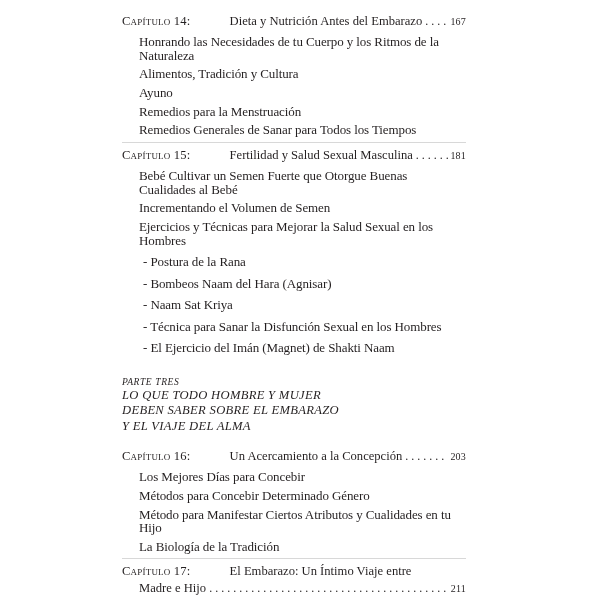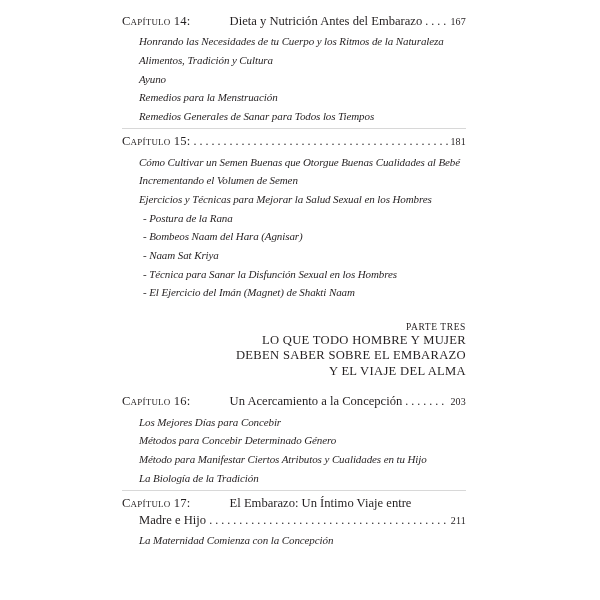--- a/index.html
+++ b/index.html
@@ -51,40 +51,40 @@
   .leader::before {
     content: ". . . . . . . . . . . . . . . . . . . . . . . . . . . . . . . . . . . . . . . . . . . . . . . . . . . . . . . . . . . . . . . . . . . . . . . . . . . . . . . . . . . . . . . . . . . . . . . . . . . . . . . . . . . . . . . . . . . . . . . . . . . . . . .";
     letter-spacing: 0;
   }
   .page-num {
     font-size: 10px;
     letter-spacing: 0.2px;
   }
   .sub-list { margin: 0; padding: 0; list-style: none; }
   .sub-item {
-    font-style: italic;
-    font-size: 11px;
+    font-size: 13px;
     line-height: 13.5px;
     padding-left: 17px;
     margin-top: 5.2px;
     letter-spacing: -0.1px;
   }
-  .sub-item.dash { padding-left: 21px; }
+  .sub-item.dash { padding-left: 21px; margin-top: 8px; }
   .sub-item.dash::before { content: "- "; }
   .sub-item .wrap2 { display: block; }
   .rule {
     height: 1px;
     background: #d8d8d8;
     margin: 5px 0 4px 0;
     width: 344px;
   }
   .part {
-    text-align: right;
+    text-align: left;
     margin-top: 22px;
     margin-bottom: 14px;
+    font-style: italic;
   }
   .part-label {
     font-size: 9.5px;
     letter-spacing: 0.6px;
     line-height: 11px;
   }
   .part-title {
     font-size: 12.6px;
     line-height: 15.5px;
     letter-spacing: 0.3px;
@@ -109,25 +109,26 @@
       <li class="sub-item">Remedios para la Menstruación</li>
       <li class="sub-item">Remedios Generales de Sanar para Todos los Tiempos</li>
     </ul>
   </div>
 
   <div class="rule"></div>
 
   <div class="chapter-block">
     <div class="chapter-line">
       <span class="chapter-prefix">Capítulo 15:</span>
+      <span class="chapter-title">Fertilidad y Salud Sexual Masculina</span>
       <span class="leader"></span>
       <span class="page-num">181</span>
     </div>
     <ul class="sub-list">
-      <li class="sub-item">Cómo Cultivar un Semen Buenas que Otorgue Buenas Cualidades al Bebé</li>
+      <li class="sub-item">Bebé Cultivar un Semen Fuerte que Otorgue Buenas Cualidades al Bebé</li>
       <li class="sub-item">Incrementando el Volumen de Semen</li>
       <li class="sub-item">Ejercicios y Técnicas para Mejorar la Salud Sexual en los Hombres</li>
       <li class="sub-item dash">Postura de la Rana</li>
       <li class="sub-item dash">Bombeos Naam del Hara (Agnisar)</li>
       <li class="sub-item dash">Naam Sat Kriya</li>
       <li class="sub-item dash">Técnica para Sanar la Disfunción Sexual en los Hombres</li>
       <li class="sub-item dash">El Ejercicio del Imán (Magnet) de Shakti Naam</li>
     </ul>
   </div>
 

